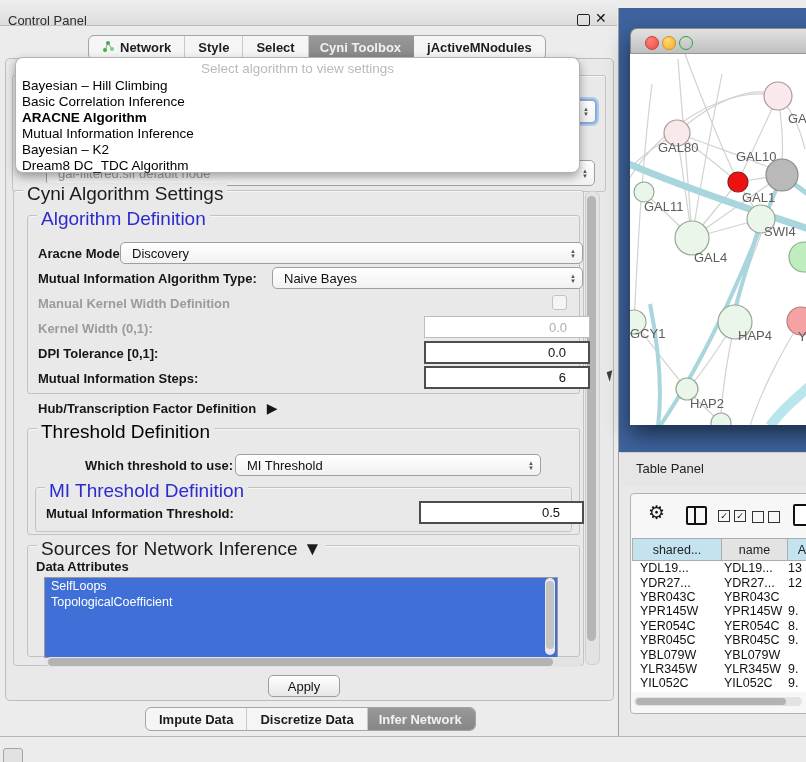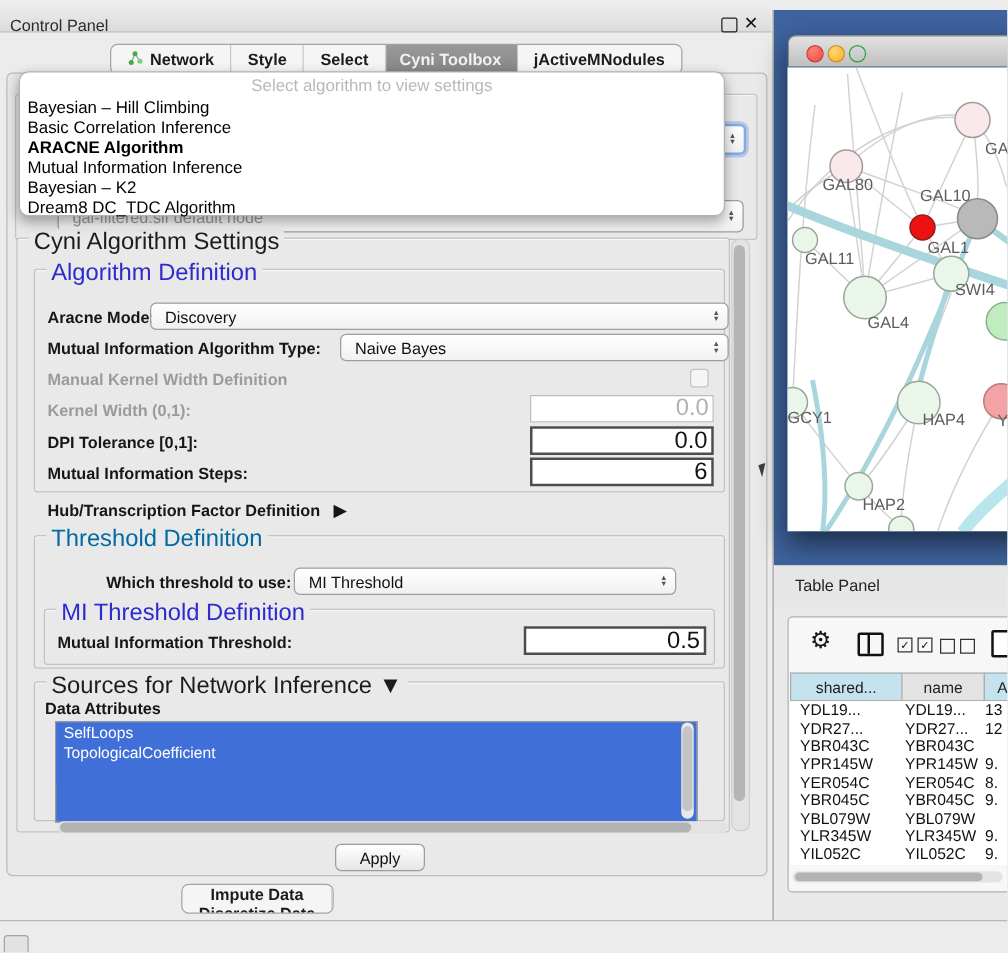--- a/index.html
+++ b/index.html
@@ -13,40 +13,40 @@
   .cp-win{left:0;top:8px;width:618px;height:728px;background:#ececec;border-right:1px solid #9e9e9e;}
   .float-ico{left:577px;top:14px;width:11px;height:10px;border:1.5px solid #222;border-radius:2px;}
   .close-ico{left:595px;top:10px;font-size:14px;font-weight:bold;color:#111;}
   
   .tabbar{display:flex;align-items:stretch;background:#f5f5f5;border:1px solid #a4a4a4;border-radius:6px;overflow:hidden;}
   .tabbar .tab{display:flex;align-items:center;justify-content:center;gap:5px;
      font-size:13px;font-weight:bold;color:#1c1c1c;padding:0 13px;border-right:1px solid #c9c9c9;}
   .tabbar .tab:last-child{border-right:none;}
   .tabbar .tab.sel{background:linear-gradient(#999,#868686);color:#f2f2f2;border-right:none;padding-left:11px;}
   #top-tabs{left:88px;top:35px;height:23px;}
-  #bottom-tabs{left:145px;top:707px;height:22px;flex-direction:column;}
+  #bottom-tabs{left:145px;top:707px;height:22px;}
   
   .inner-panel{left:5px;top:58px;width:607px;height:641px;background:#e9e9e9;
     border:1px solid #bcbcbc;border-radius:5px;}
   
   .grp{position:absolute;border:1px solid #c3c3c3;border-radius:3px;
        box-shadow:inset 0 1px 0 #f6f6f6;}
   .grp>.ttl{position:absolute;top:-8px;left:9px;background:#e9e9e9;padding:0 4px;
        font-size:19px;color:#1c1c1c;white-space:nowrap;}
-  .ttl.blue{color:#2c2ccc;} .ttl.green{color:#0369a1;}
+  .ttl.blue{color:#2c2ccc;} .ttl.green{color:#000000;}
   .lbl{position:absolute;font-size:13px;font-weight:bold;color:#161616;white-space:nowrap;}
   .lbl.dis{color:#9b9b9b;}
   
   .combo{position:absolute;display:flex;align-items:center;background:linear-gradient(#fff,#f1f1f1);
      border:1px solid #9f9f9f;border-radius:5px;font-size:13px;color:#111;padding-left:11px;}
   .combo .stp{margin-left:auto;margin-right:6px;display:flex;flex-direction:column;line-height:4px;
      font-size:6px;color:#555;gap:1px;}
   .combo.focusring{border:2px solid #84abdd;box-shadow:0 0 0 2px rgba(110,160,225,.45);}
-  .field{position:absolute;background:#fff;font-size:19px;text-align:right;
-     padding-right:3px;display:flex;align-items:center;justify-content:flex-end;color:#111;}
+  .field{position:absolute;background:#fff;font-size:13px;text-align:right;
+     padding-right:22px;display:flex;align-items:center;justify-content:flex-end;color:#111;}
   .field.strong{border:2px solid #4d4d4d;}
   .field.dis{border:1px solid #bdbdbd;color:#b0b0b0;}
   .chk{position:absolute;width:13px;height:13px;border:1px solid #c3c3c3;border-radius:3px;background:#f5f5f5;}
   
   .attr-list{left:44px;top:577px;width:512px;height:79px;background:#3f6fd7;border:1px solid #9a9a9a;overflow:hidden;}
   .attr-item{height:16px;line-height:16px;padding-left:6px;font-size:12.5px;color:#fff;background:#3f6fd7;}
   .vsb-track{position:absolute;background:#e3e3e3;border-radius:6px;border:1px solid #cfcfcf;}
   .vsb-thumb{position:absolute;background:#b5b5b5;border-radius:5px;}
   .hsb-track{position:absolute;background:#e3e3e3;border-radius:5px;}
   .hsb-thumb{position:absolute;background:#b3b3b3;border-radius:4px;}

